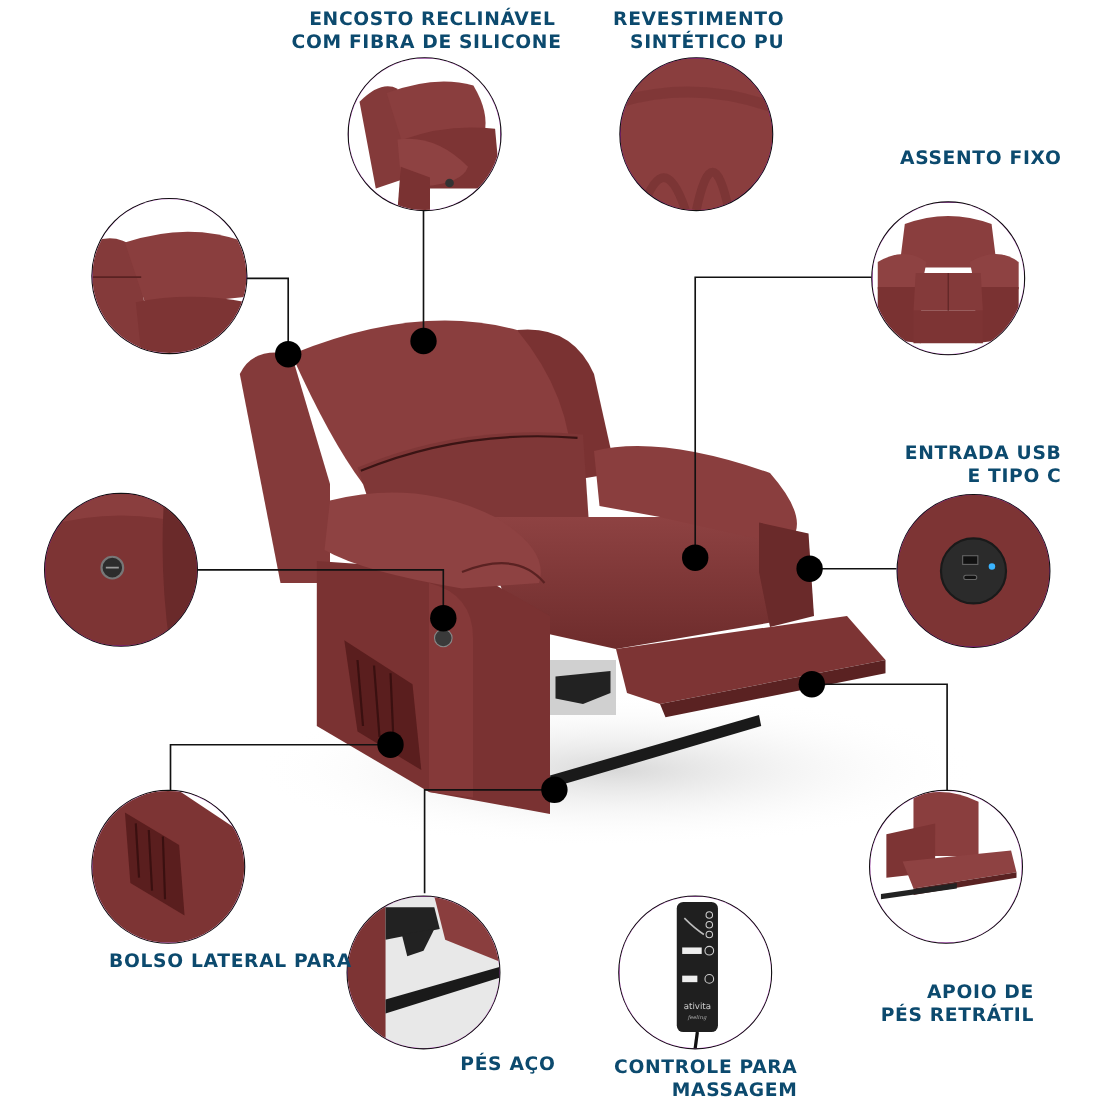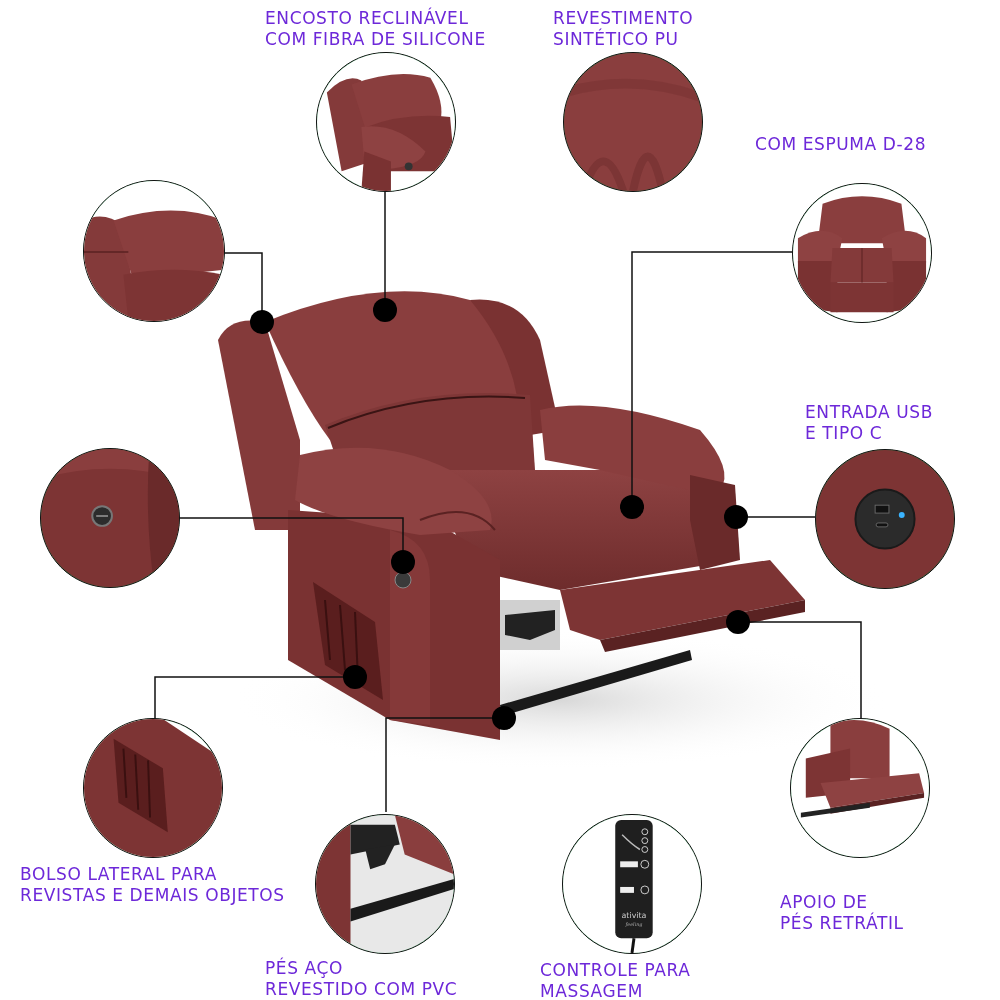--- a/index.html
+++ b/index.html
@@ -1,24 +1,24 @@
 <!DOCTYPE html>
 <html><head>
 <meta charset="utf-8">
 <style>
   html, body { margin:0; padding:0; background:#ffffff; }
   body { width:1000px; height:1000px; position:relative; overflow:hidden; font-family:"DejaVu Sans", sans-serif; }
   .label {
-    position:absolute; text-align:left; color:#6d28d9; font-size:17px; line-height:21px;
-    letter-spacing:0.6px; text-transform:uppercase; font-family:"DejaVu Sans", sans-serif; font-weight:normal;
+    position:absolute; text-align:right; color:#0c4a6e; font-size:17px; line-height:21px;
+    letter-spacing:0.6px; text-transform:uppercase; font-family:"DejaVu Sans", sans-serif; font-weight:bold;
     white-space:nowrap;
   }
   .label span { display:block; }
   .circle {
-    position:absolute; border-radius:50%; border:1.5px solid #111; overflow:hidden; background:#15803d; box-sizing:border-box;
+    position:absolute; border-radius:50%; border:1.5px solid #111; overflow:hidden; background:#a21caf; box-sizing:border-box;
   }
   .circle svg { width:100%; height:100%; display:block; }
   #scene { position:absolute; left:0; top:0; width:1000px; height:1000px; }
 </style>
 </head>
 <body>
 
 <svg id="scene" viewBox="0 0 1000 1000">
 
   <defs>
@@ -206,35 +206,33 @@
   <span>Encosto reclinável</span>
   <span>com fibra de silicone</span>
 </div>
 <div class="label" style="left:553px;top:8px;width:160px;">
   <span>Revestimento</span>
   <span>sintético PU</span>
 </div>
 <div class="label" style="left:40px;top:134px;width:230px;">
 </div>
 <div class="label" style="left:755px;top:134px;width:210px;">
-  <span>com espuma D-28</span>
+  <span>Assento fixo</span>
 </div>
 <div class="label" style="left:10px;top:402px;width:200px;">
 </div>
 <div class="label" style="left:805px;top:402px;width:160px;">
   <span>Entrada USB</span>
   <span>e tipo C</span>
 </div>
 <div class="label" style="left:20px;top:864px;width:300px;">
   <span>Bolso lateral para</span>
-  <span>revistas e demais objetos</span>
 </div>
 <div class="label" style="left:265px;top:958px;width:240px;">
   <span>Pés aço</span>
-  <span>revestido com PVC</span>
 </div>
 <div class="label" style="left:540px;top:960px;width:185px;">
   <span>Controle para</span>
   <span>massagem</span>
 </div>
 <div class="label" style="left:780px;top:864px;width:160px;margin-top:28px;">
   <span>Apoio de</span>
   <span>pés retrátil</span>
 </div>
 

